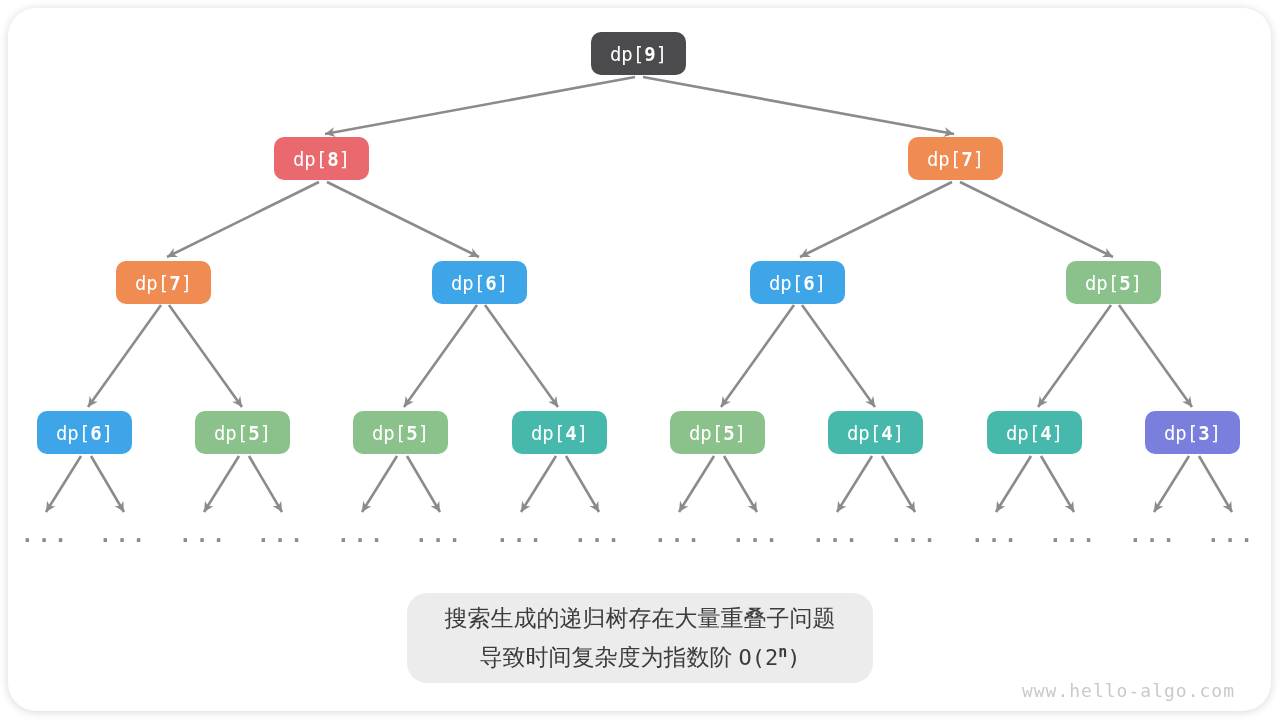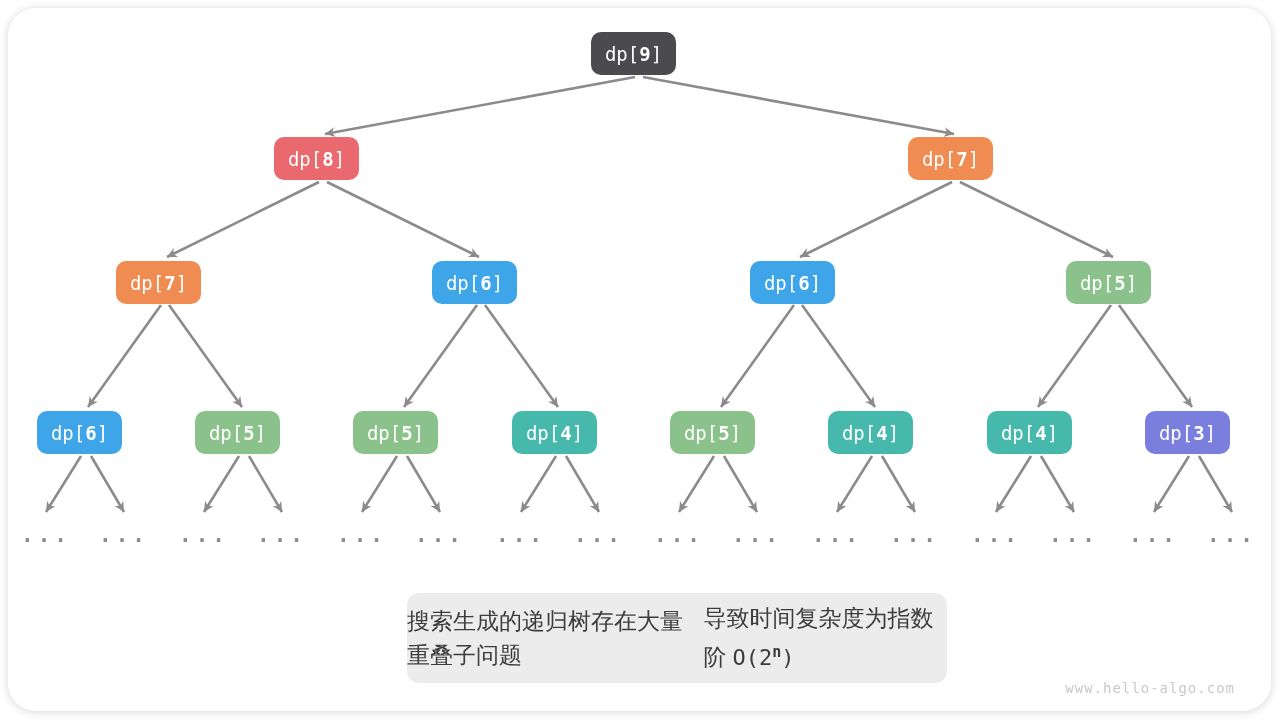--- a/index.html
+++ b/index.html
@@ -9,47 +9,47 @@
     font-family:"Liberation Sans","DejaVu Sans",sans-serif;
   }
   .card{
     position:absolute;left:8px;top:8px;width:1263px;height:703px;
     background:#ffffff;border-radius:28px;
     box-shadow:0 1px 10px rgba(0,0,0,0.16);
   }
   .edges{position:absolute;left:0;top:0;pointer-events:none;}
   .edge{stroke:#8b8b8b;stroke-width:2.6;fill:none;}
   .node{
-    position:absolute;width:85px;height:43px;border-radius:10px;
+    position:absolute;width:95px;height:43px;border-radius:10px;
     display:flex;align-items:center;justify-content:center;
     color:#ffffff;
     font-family:"DejaVu Sans Mono","Liberation Mono",monospace;
     font-size:19px;
   }
   .node .num{font-weight:bold;}
   .dots{
     position:absolute;top:523px;transform:translateX(-50%);
     color:#8b8b8b;font-family:"DejaVu Sans Mono","Liberation Mono",monospace;
     font-weight:bold;font-size:21px;letter-spacing:4px;white-space:nowrap;
   }
   .caption{
-    position:absolute;left:407px;top:593px;width:540px;height:90px;
-    border-radius:12px;display:flex;
+    position:absolute;left:407px;top:593px;width:466px;height:90px;
+    border-radius:20px;display:flex;flex-direction:column;
     align-items:center;justify-content:center;
     color:#3c3c3c;font-size:23px;line-height:34px;
   }
   .caption .formula{
     font-family:"DejaVu Sans Mono","Liberation Mono",monospace;
     margin-left:6px;font-size:22px;
   }
   .caption .formula sup{font-weight:bold;font-size:15px;}
   .watermark{
     position:absolute;right:45px;top:680px;
     font-family:"DejaVu Sans Mono","Liberation Mono",monospace;
-    font-size:14px;color:#c9c9c9;letter-spacing:1px;
+    font-size:18px;color:#c9c9c9;letter-spacing:1px;
   }
 </style>
 </head>
 <body>
 
 <div class="card"></div>
 
 <svg class="edges" width="1280" height="720" viewBox="0 0 1280 720">
   <defs>
     <marker id="ah" markerUnits="userSpaceOnUse" markerWidth="12" markerHeight="12" refX="10" refY="5" orient="auto">

